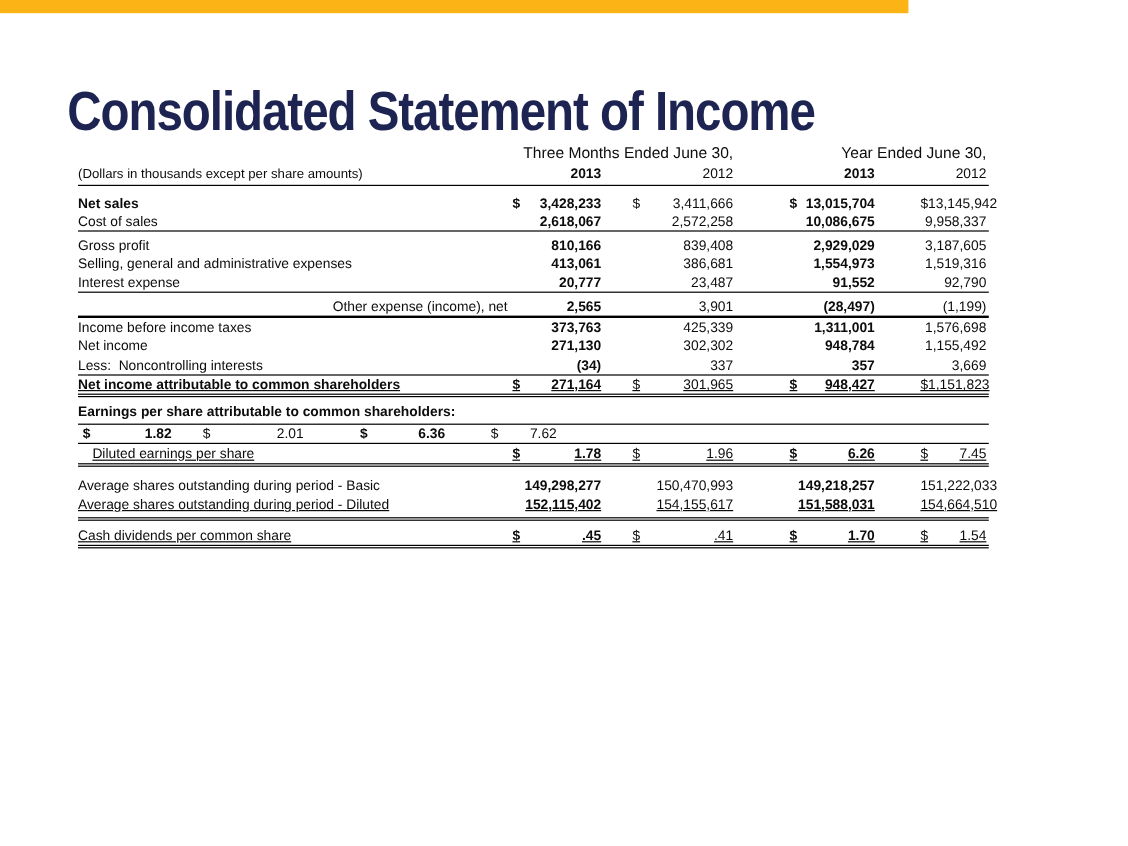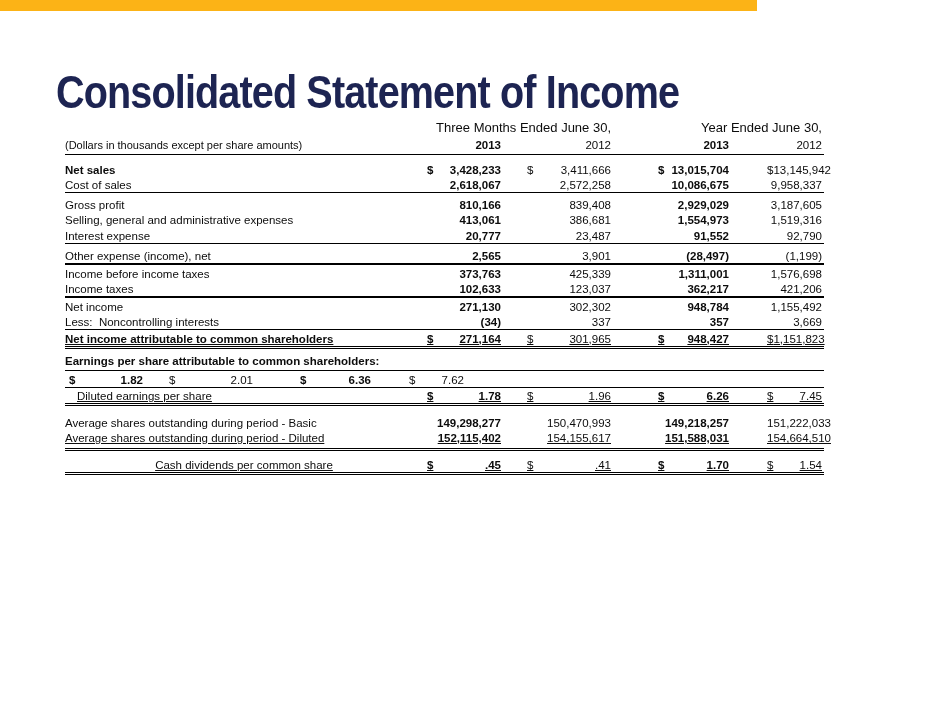--- a/index.html
+++ b/index.html
@@ -29,21 +29,21 @@
   .c2{width:110px; padding-left:24px; padding-right:2px;}
   .c3{width:118px; padding-left:45px; padding-right:2px;}
   .c4{width:93px;  padding-left:36px; padding-right:2px;}
   .b{font-weight:bold;}
   .ghdr{height:17px; font-size:13px;}
   .g1{width:190px; text-align:right; padding-right:2px; box-sizing:border-box;}
   .g2{width:211px; text-align:right; padding-right:2px; box-sizing:border-box;}
   .yhdr{height:17px; padding-bottom:2px; border-bottom:1.5px solid #000;}
   .note{font-size:11px;}
   .rule-single{border-bottom:1px solid #000;}
-  .rule-thick{border-bottom:2px solid #000;}
+  .rule-thick{border-bottom:2px solid #000;text-align:right;}
   .rule-double{border-bottom:3px double #000;text-decoration:underline;}
   .pagenum{position:absolute; left:22px; top:632px; font-size:20px; color:#4c1d95;}
   .logo{position:absolute; left:805px; top:627px; width:81px; height:32px; background:#000;}
   .logo-dash-out{position:absolute; left:-13px; top:14px; width:13px; height:3px; background:#a8a8a8;}
   .logo-dash-in{position:absolute; left:0; top:14px; width:20px; height:3.5px; background:#fff;}
   .logo-text{position:absolute; left:14px; top:5px; color:#f9a8d4; font-size:19px;
              font-weight:bold; font-style:italic; line-height:22px;}
 </style>
 </head>
 <body>
@@ -205,39 +205,20 @@
           </div>
           <div class="money c3">
             <span class="cur b"></span>
             <span class="val b">1,311,001</span>
           </div>
           <div class="money c4">
             <span class="cur"></span>
             <span class="val">1,576,698</span>
           </div>
         </div>
-        <div class="row body rule-thick">
-          <div class="lbl">Income taxes</div>
-          <div class="money c1">
-            <span class="cur b"></span>
-            <span class="val b">102,633</span>
-          </div>
-          <div class="money c2">
-            <span class="cur"></span>
-            <span class="val">123,037</span>
-          </div>
-          <div class="money c3">
-            <span class="cur b"></span>
-            <span class="val b">362,217</span>
-          </div>
-          <div class="money c4">
-            <span class="cur"></span>
-            <span class="val">421,206</span>
-          </div>
-        </div>
         <div class="row body">
           <div class="lbl">Net income</div>
           <div class="money c1">
             <span class="cur b"></span>
             <span class="val b">271,130</span>
           </div>
           <div class="money c2">
             <span class="cur"></span>
             <span class="val">302,302</span>
           </div>
@@ -359,21 +340,21 @@
           </div>
           <div class="money c3">
             <span class="cur b"></span>
             <span class="val b">151,588,031</span>
           </div>
           <div class="money c4">
             <span class="cur"></span>
             <span class="val">154,664,510</span>
           </div>
         </div>
-        <div class="row body rule-double" style="padding-top: 5px; text-align: center;">
+        <div class="row body rule-double" style="padding-top: 5px;">
           <div class="lbl">Cash dividends per common share</div>
           <div class="money c1">
             <span class="cur b">$</span>
             <span class="val b">.45</span>
           </div>
           <div class="money c2">
             <span class="cur">$</span>
             <span class="val">.41</span>
           </div>
           <div class="money c3">

